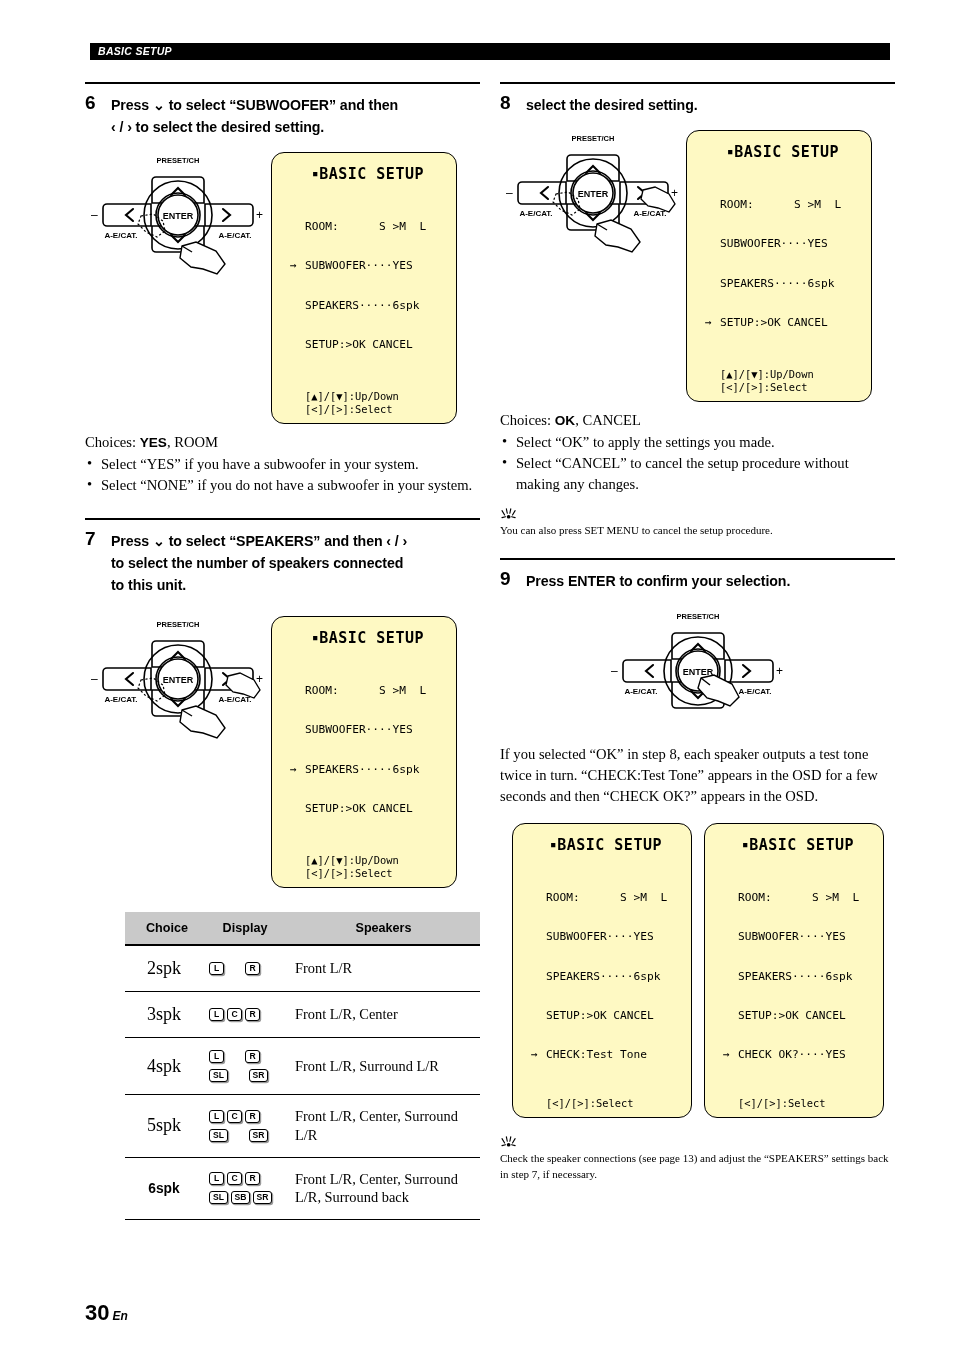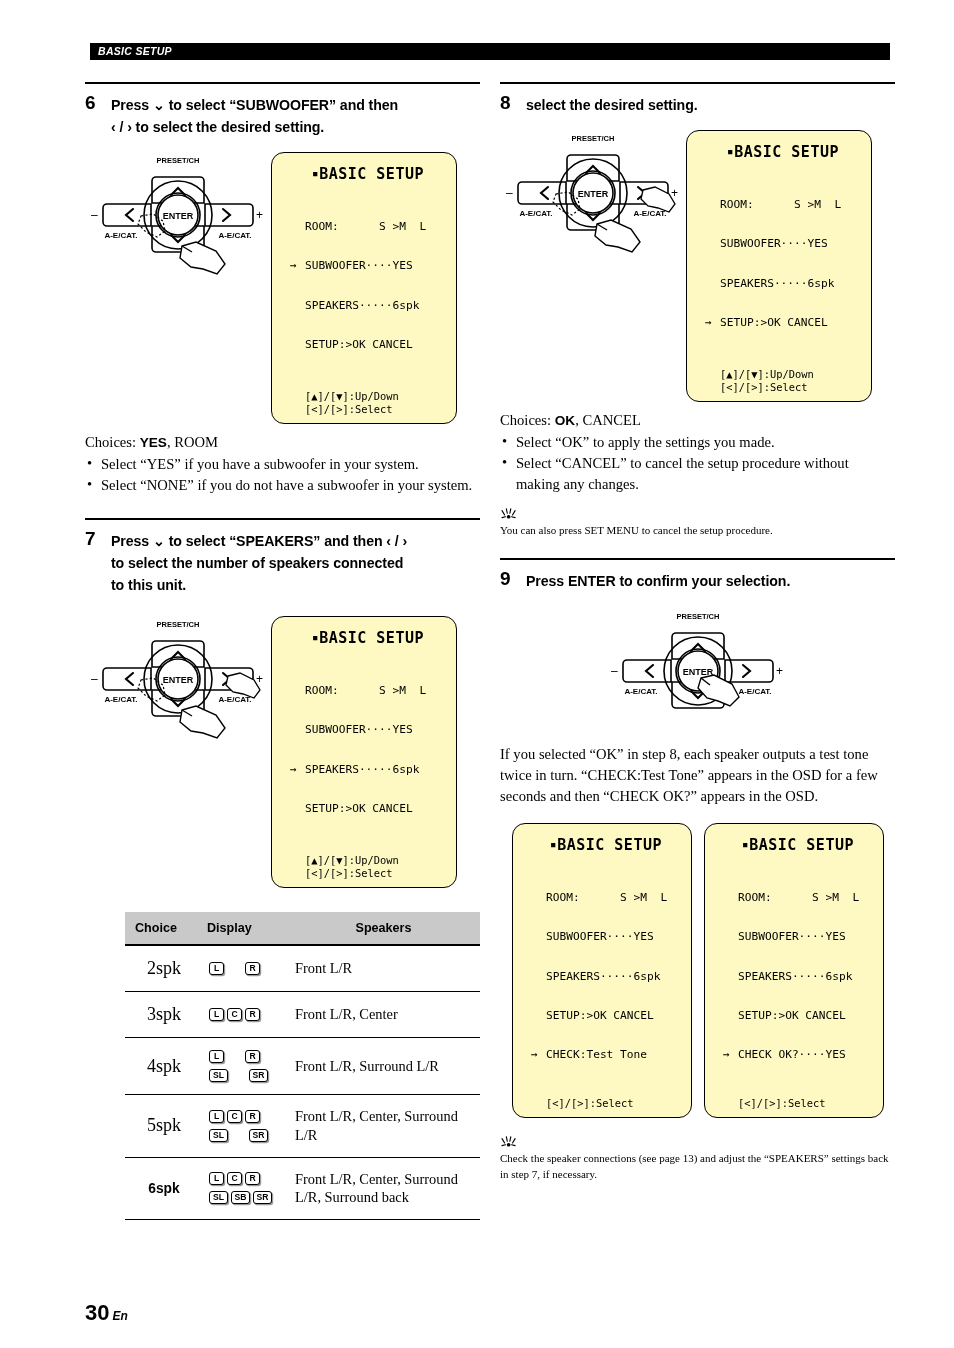--- a/index.html
+++ b/index.html
@@ -107,21 +107,21 @@
   .tip-text { font-size: 11px; line-height: 1.43; }
 
   
   .spk-table { width: 355px; margin: 24px 0 0 40px; border-collapse: collapse; }
   .spk-table thead th {
     background: #c9c9c9;
     font-family: "Liberation Sans", sans-serif;
     font-weight: bold;
     font-size: 12.6px;
     padding: 9px 4px 9px 4px;
-    text-align: left;
+    text-align: center;
     border-bottom: 2px solid #000;
   }
   .spk-table thead th.c-choice  { width: 78px; padding-left: 10px; }
   .spk-table thead th.c-display { width: 84px; }
   .spk-table thead th.c-speakers{ text-align: center; }
   .spk-table td {
     border-bottom: 1.2px solid #000;
     padding: 12px 4px 12px 4px;
     vertical-align: middle;
     font-size: 14.4px;

